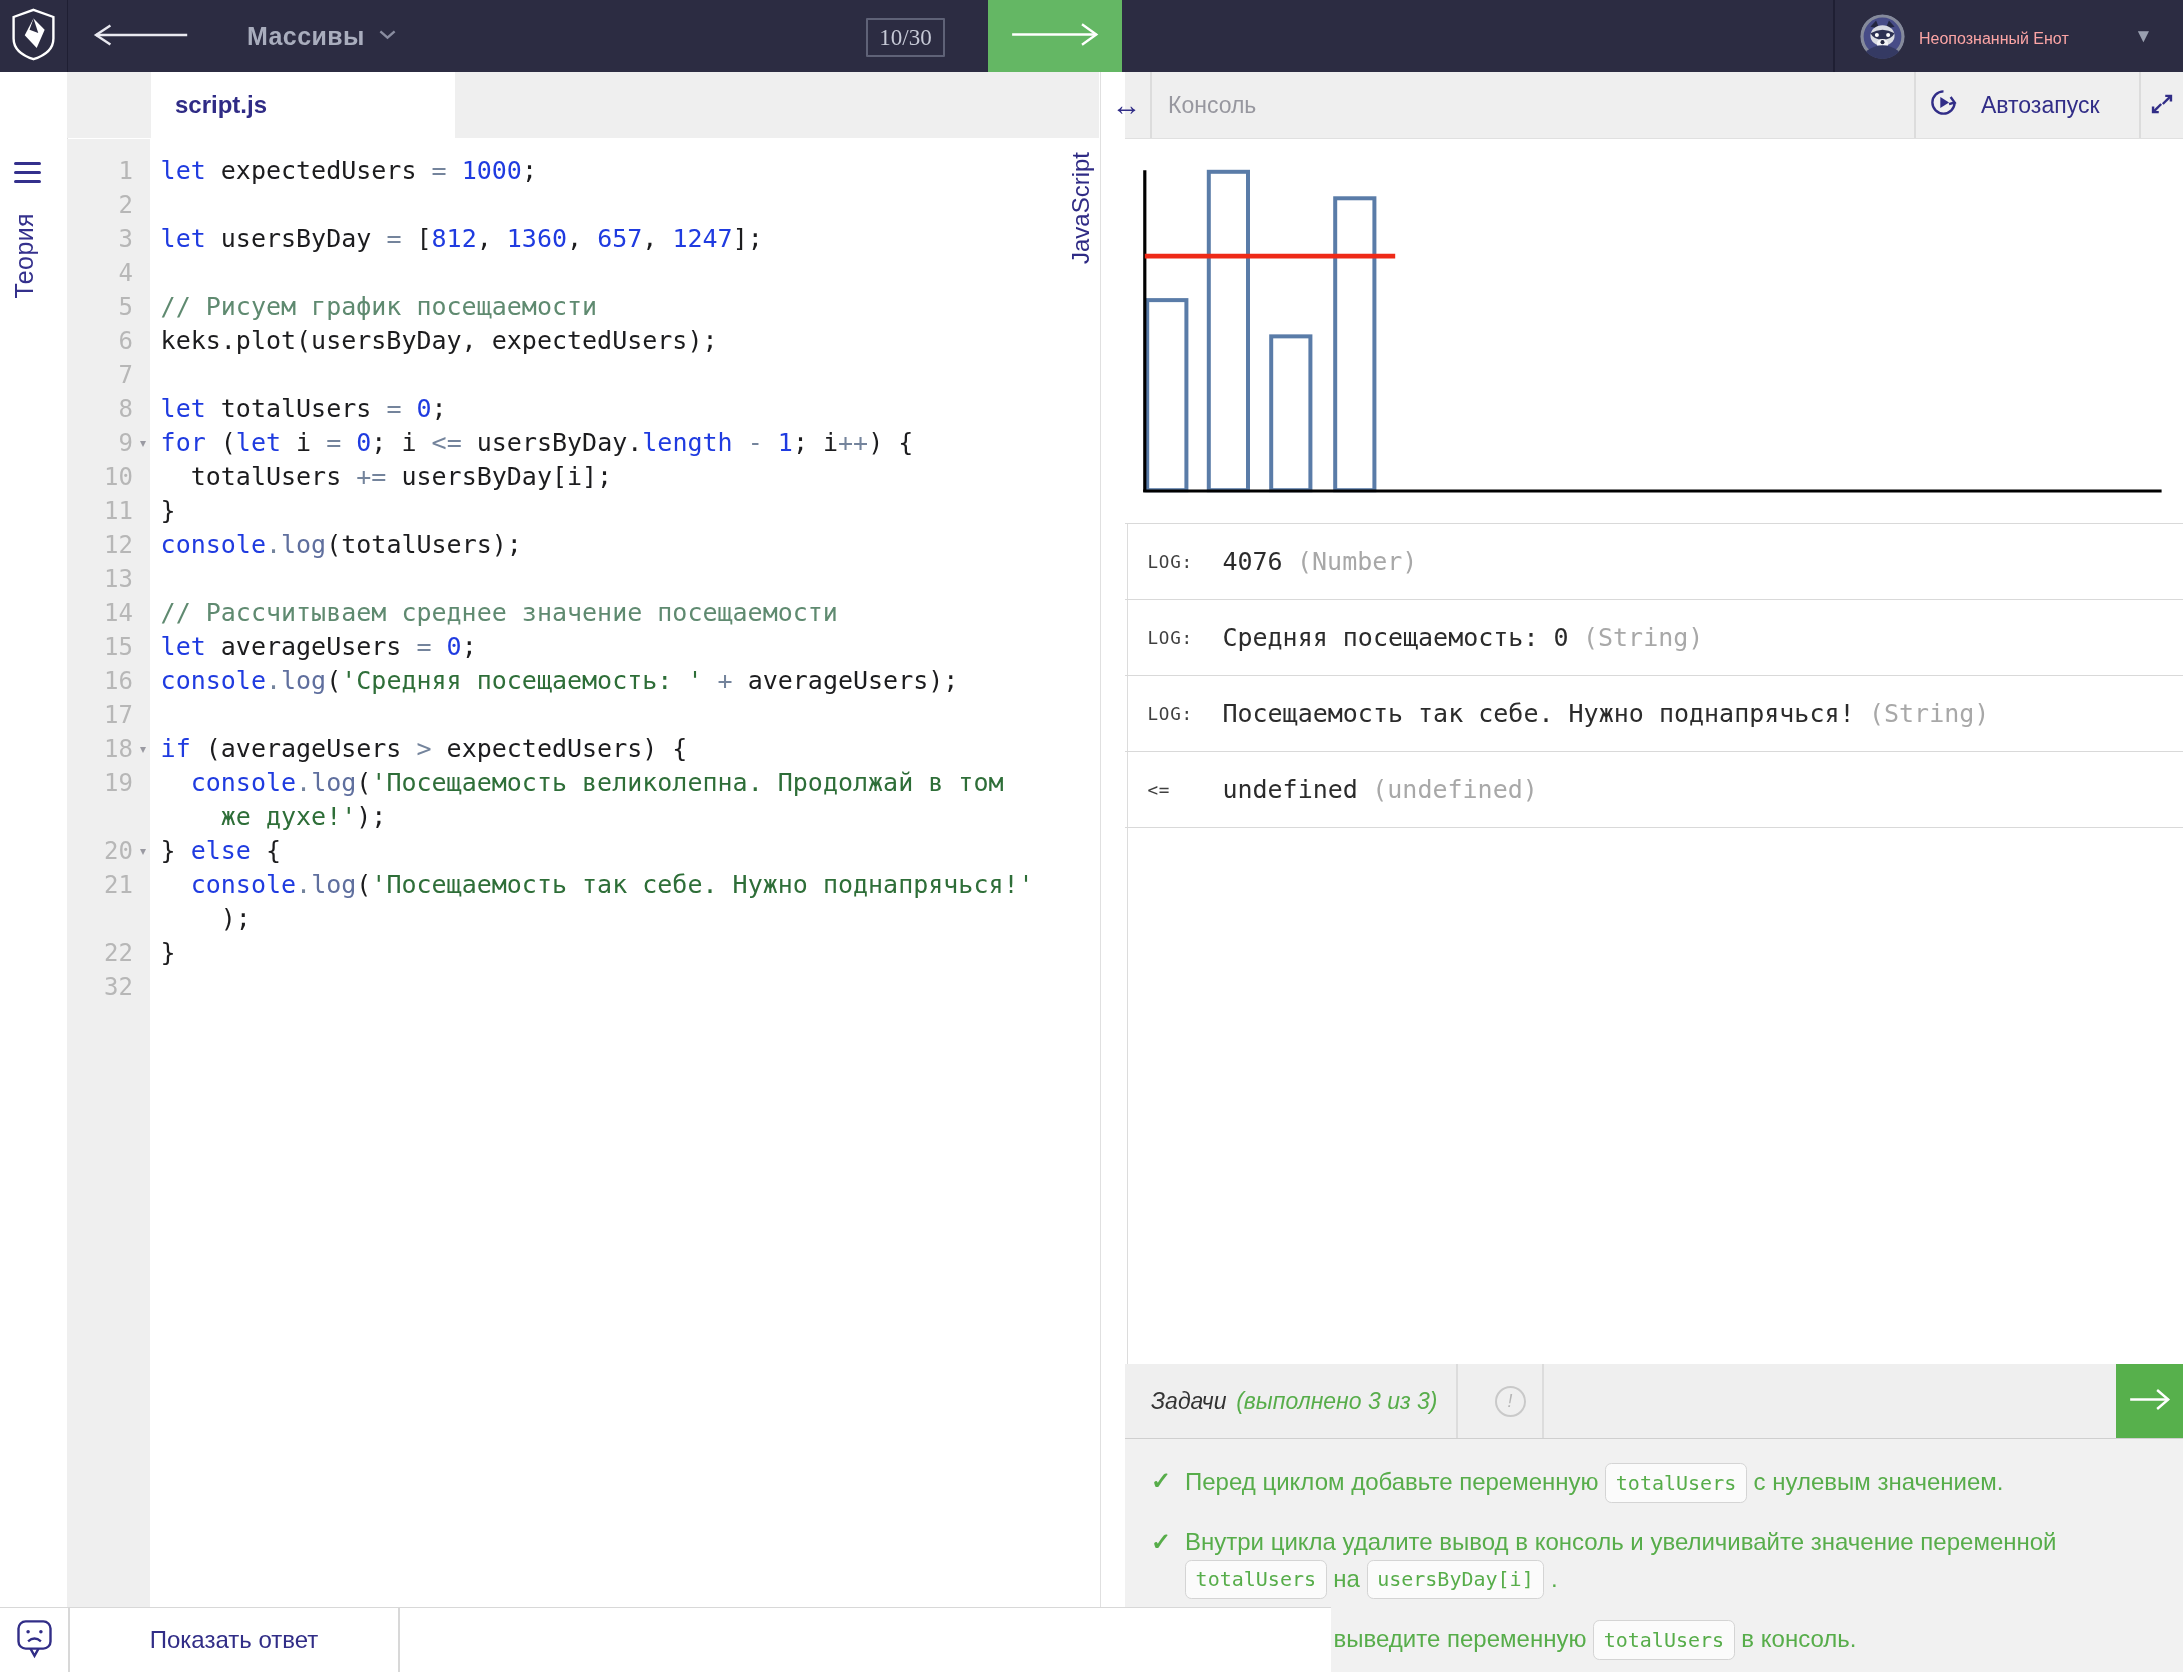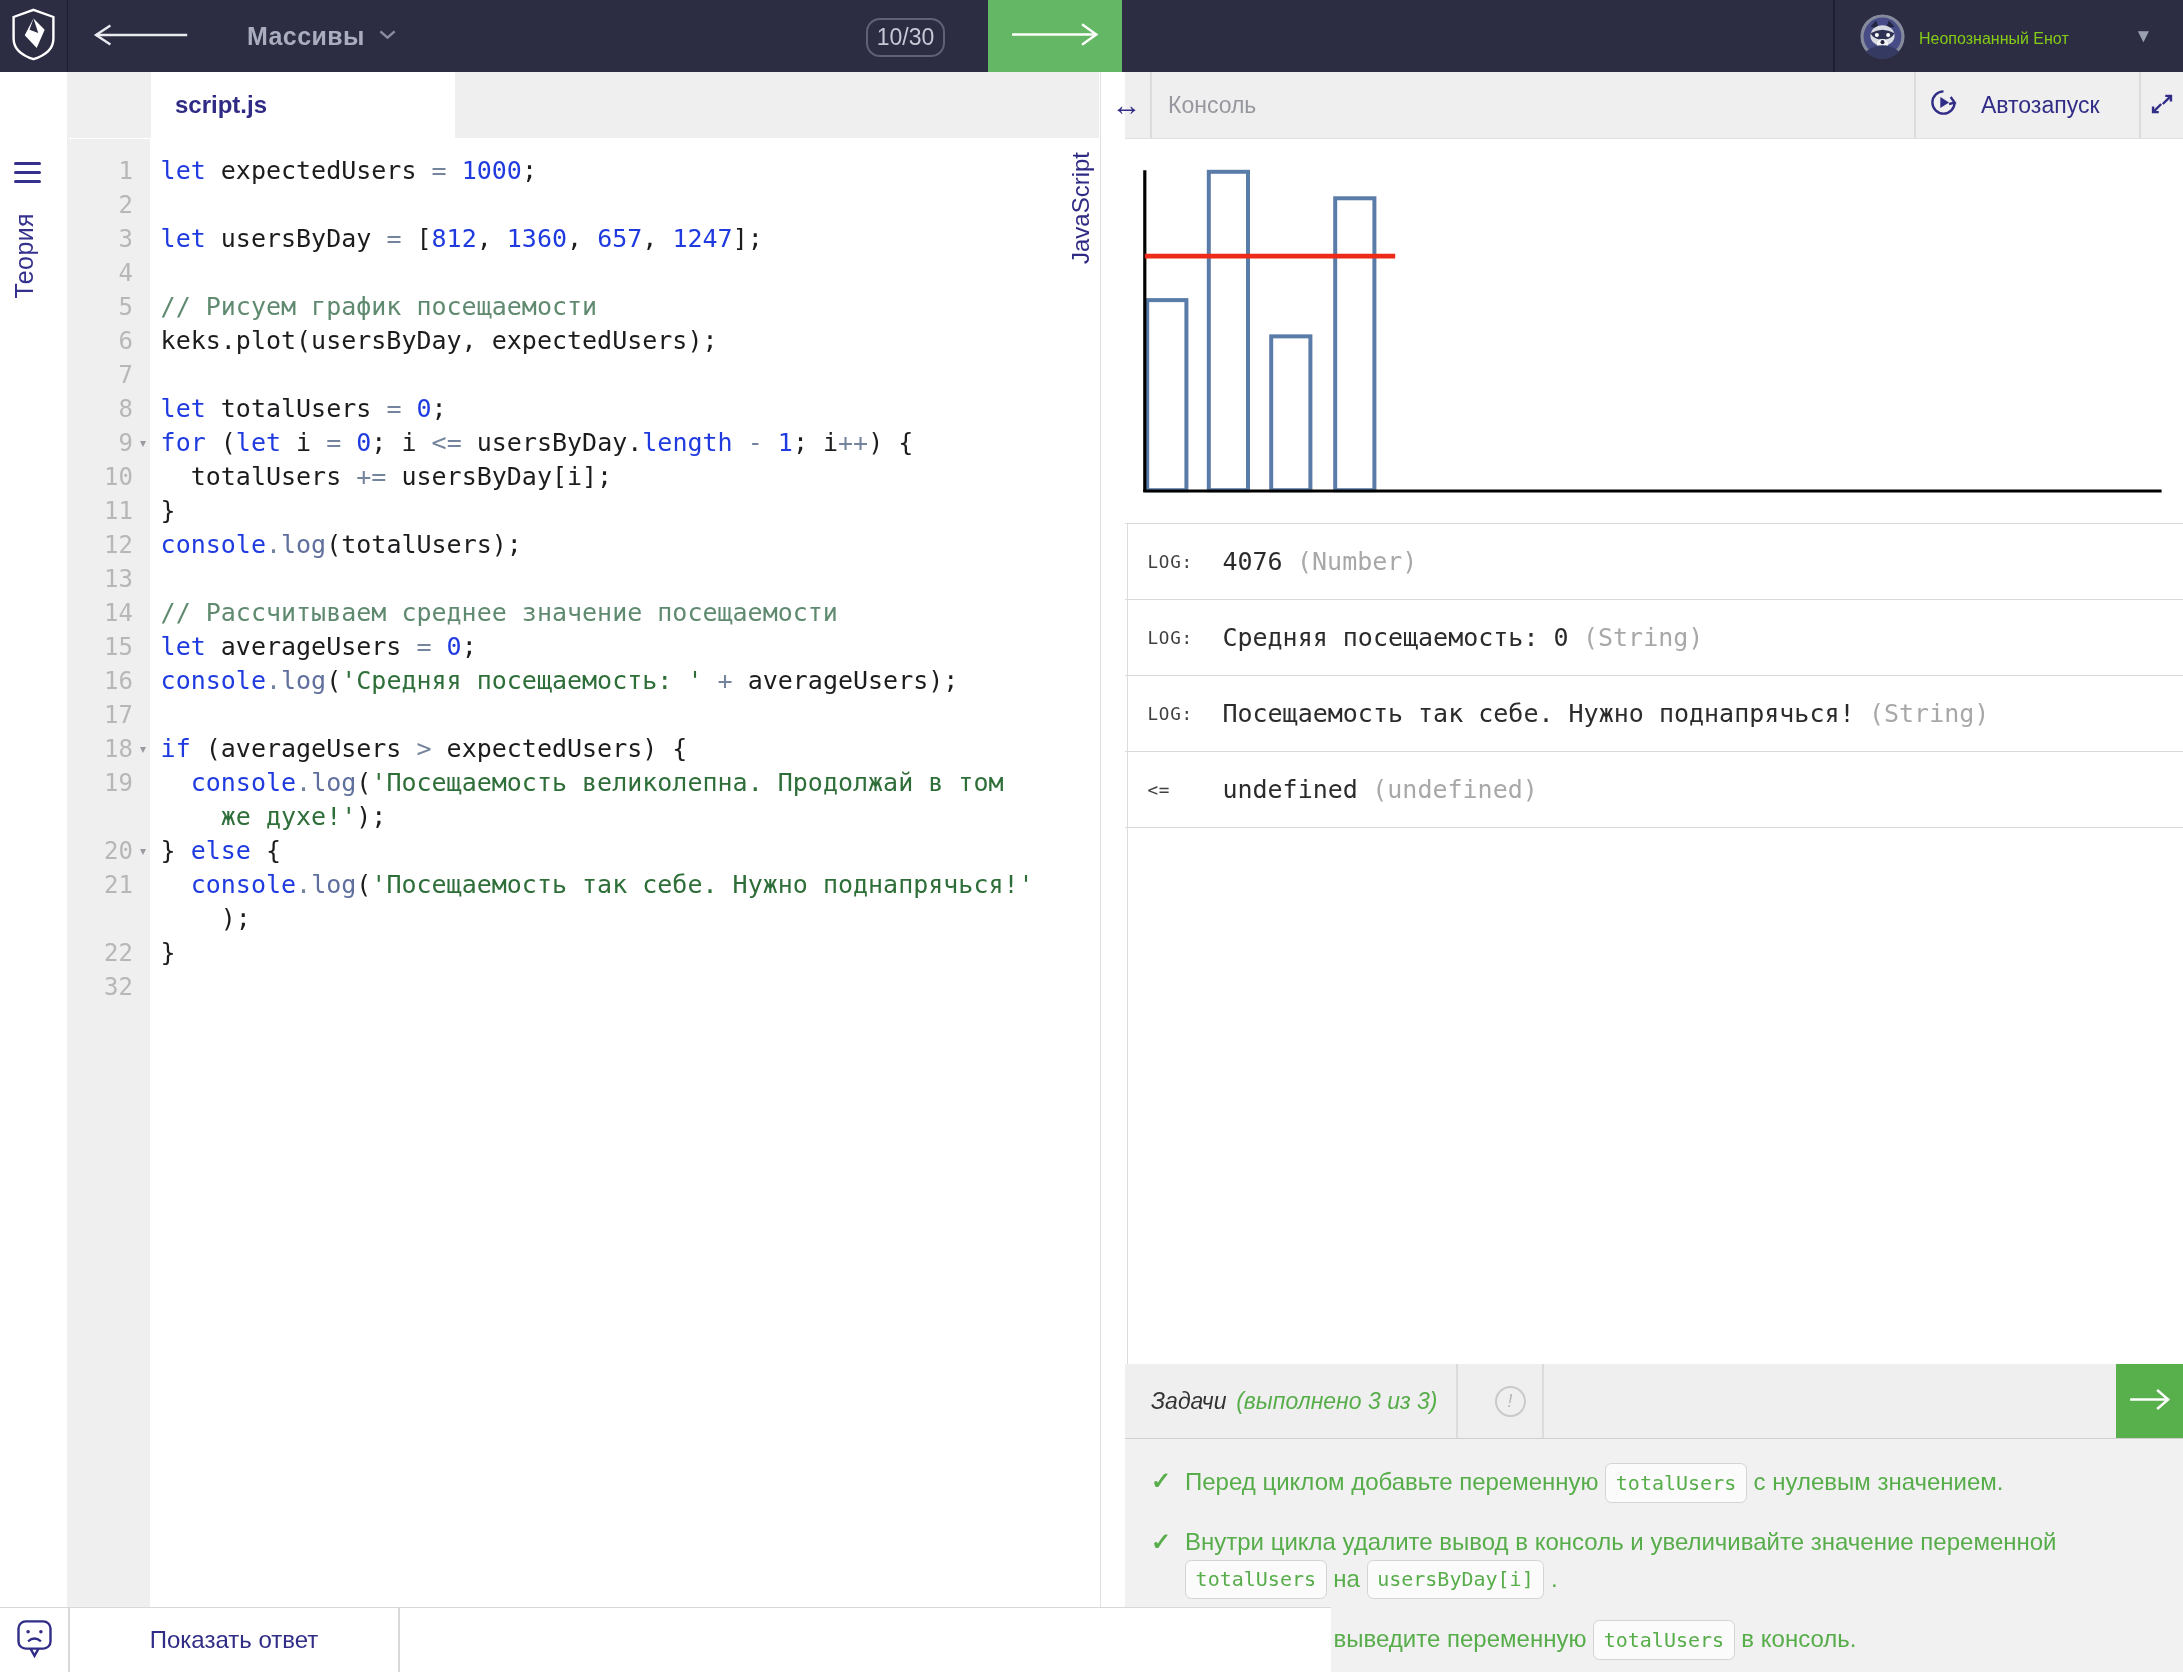--- a/index.html
+++ b/index.html
@@ -5,25 +5,25 @@
   html,body{margin:0;padding:0;background:#fff;}
   .app{position:relative;width:2183px;height:1672px;font-family:"Liberation Sans",sans-serif;overflow:hidden;background:#fff;}
   .abs{position:absolute;}
 
   
   .topbar{left:0;top:0;width:2183px;height:72px;background:#2c2c42;}
   .logo-box{left:0;top:0;width:67px;height:72px;border-right:1.6px solid #1f1f33;display:flex;align-items:center;justify-content:center;}
   .back-btn{left:80px;top:0;width:120px;height:72px;display:flex;align-items:center;justify-content:center;cursor:pointer;}
   .course-title{left:247px;top:0;height:72px;display:flex;align-items:center;gap:13px;cursor:pointer;}
   .course-title .txt{color:#a9adbd;font-size:25px;font-weight:bold;letter-spacing:0.4px;}
-  .progress-badge{left:866px;top:18.4px;width:75px;height:35px;border:2.4px solid #5f6277;border-radius:14px;color:#c6c9d6;font-size:23px;display:flex;align-items:center;justify-content:center;}
+  .progress-badge{left:866px;top:18.4px;width:75px;height:35px;border:2.4px solid #5f6277;border-radius:1px;color:#c6c9d6;font-size:23px;display:flex;align-items:center;justify-content:center;font-family:Liberation Serif, serif;}
   .next-btn{left:988px;top:0;width:134px;height:72px;background:#64b764;border:none;display:flex;align-items:center;justify-content:center;cursor:pointer;}
   .user-divider{left:1833px;top:0;width:1.6px;height:72px;background:#1f1f33;}
   .avatar{left:1860px;top:13.6px;width:45px;height:45px;border-radius:50%;overflow:hidden;}
-  .user-name{left:1919px;top:0;height:77px;display:flex;align-items:center;color:#84cc16;font-size:16px;}
+  .user-name{left:1919px;top:0;height:77px;display:flex;align-items:center;color:#fca5a5;font-size:16px;}
   .user-caret{left:2134px;top:0;height:72px;display:flex;align-items:center;color:#9aa0b0;font-size:19px;cursor:pointer;}
 
   
   .sidebar{left:0;top:72px;width:67px;height:1535px;background:#fff;border-right:1.6px solid #e2e2e2;}
   .theory-icon{left:14.4px;top:90px;width:27px;height:21px;display:flex;flex-direction:column;justify-content:space-between;cursor:pointer;}
   .theory-icon span{display:block;height:3.2px;border-radius:1.6px;background:#34308c;}
   .v-label{writing-mode:vertical-rl;transform:rotate(180deg);color:#34308c;}
   .theory-label{left:9.6px;top:141px;font-size:25px;letter-spacing:0.4px;cursor:pointer;}
 
   

